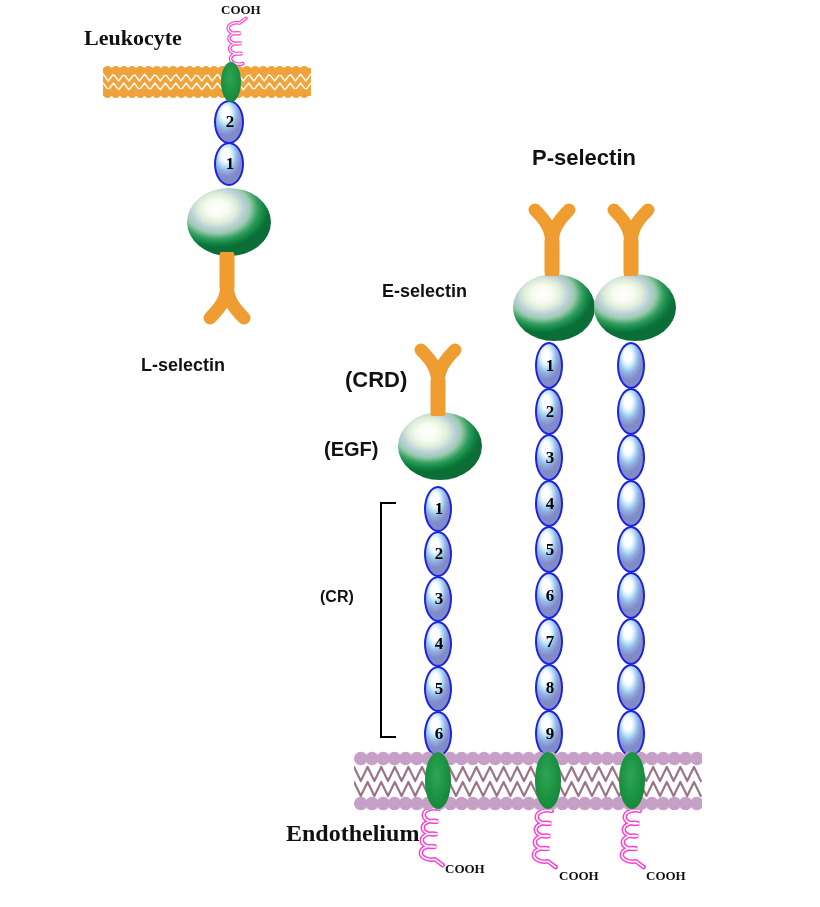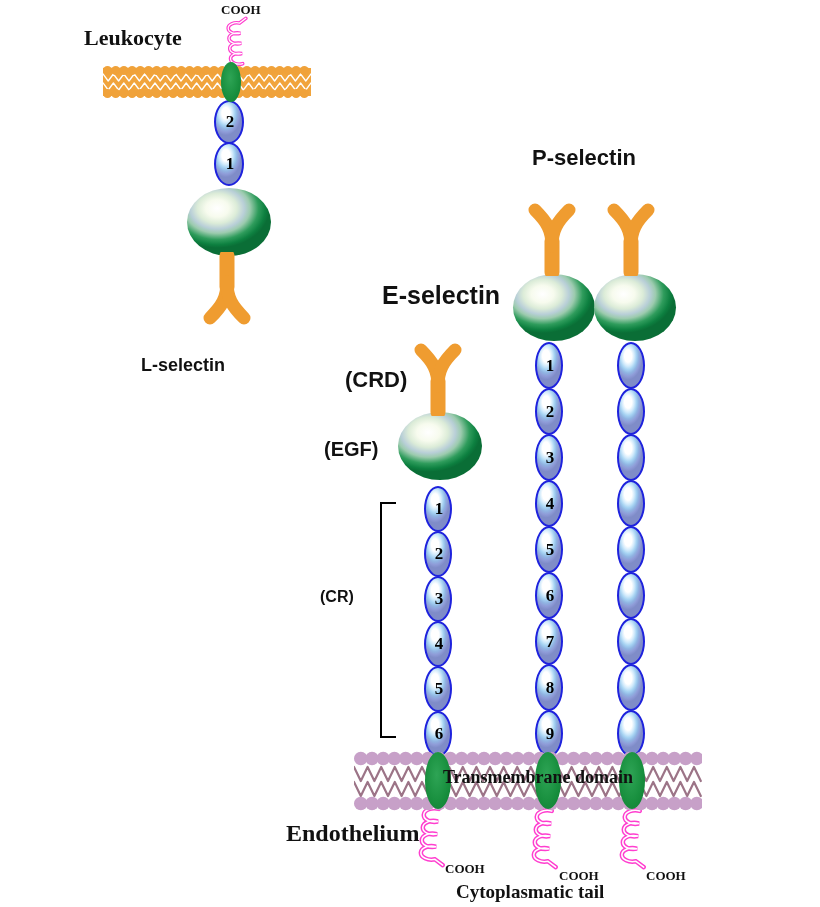--- a/index.html
+++ b/index.html
@@ -41,39 +41,37 @@
 <body>
 
 <div class="canvas">
 
   <div class="abs z5 label-serif" style="left:84px;top:26px;font-size:22px">Leukocyte</div>
 
   <div class="abs z5 label-serif" style="left:221px;top:3px;font-size:13px">COOH</div>
 
   <div class="abs z5 label-sans" style="left:141px;top:356px;font-size:18px">L-selectin</div>
 
-  <div class="abs z5 label-sans" style="left:382px;top:282px;font-size:25px">E-selectin</div>
+  <div class="abs z5 label-sans" style="left:382px;top:282px;font-size:18px">E-selectin</div>
 
   <div class="abs z5 label-sans" style="left:532px;top:146px;font-size:22px">P-selectin</div>
 
   <div class="abs z5 label-sans" style="left:345px;top:368px;font-size:22px">(CRD)</div>
 
   <div class="abs z5 label-sans" style="left:324px;top:438px;font-size:20px">(EGF)</div>
 
   <div class="abs z5 label-sans" style="left:320px;top:588px;font-size:16px">(CR)</div>
 
-  <div class="abs z5 label-serif" style="left:438px;top:768px;width:200px;text-align:center;font-size:18px">Transmembrane domain</div>
 
   <div class="abs z5 label-serif" style="left:286px;top:820px;font-size:24px">Endothelium</div>
 
   <div class="abs z5 label-serif" style="left:445px;top:862px;font-size:13px">COOH</div>
   <div class="abs z5 label-serif" style="left:559px;top:869px;font-size:13px">COOH</div>
   <div class="abs z5 label-serif" style="left:646px;top:869px;font-size:13px">COOH</div>
 
-  <div class="abs z5 label-serif" style="left:456px;top:882px;font-size:19px">Cytoplasmatic tail</div>
 
   <div class="abs z1 bracket" style="left:380px;top:502px;height:236px"></div>
 
   <svg class="abs z2" id="membrane-top" style="left:103px;top:64px" width="208" height="36">
       <rect x="0" y="4" width="208" height="28" fill="#F1A43C"></rect>
       <path d="M0 10 L5.2 17 L10.4 10 L15.6 17 L20.8 10 L26.0 17 L31.2 10 L36.4 17 L41.6 10 L46.8 17 L52.0 10 L57.2 17 L62.4 10 L67.6 17 L72.8 10 L78.0 17 L83.2 10 L88.4 17 L93.6 10 L98.8 17 L104.0 10 L109.2 17 L114.4 10 L119.6 17 L124.8 10 L130.0 17 L135.2 10 L140.4 17 L145.6 10 L150.8 17 L156.0 10 L161.2 17 L166.4 10 L171.6 17 L176.8 10 L182.0 17 L187.2 10 L192.4 17 L197.6 10 L202.8 17 L208.0 10" fill="none" stroke="#FFFFFF" stroke-width="1.3" stroke-linejoin="round" stroke-linecap="round"></path>
       <path d="M0 19 L5.2 26 L10.4 19 L15.6 26 L20.8 19 L26.0 26 L31.2 19 L36.4 26 L41.6 19 L46.8 26 L52.0 19 L57.2 26 L62.4 19 L67.6 26 L72.8 19 L78.0 26 L83.2 19 L88.4 26 L93.6 19 L98.8 26 L104.0 19 L109.2 26 L114.4 19 L119.6 26 L124.8 19 L130.0 26 L135.2 19 L140.4 26 L145.6 19 L150.8 26 L156.0 19 L161.2 26 L166.4 19 L171.6 26 L176.8 19 L182.0 26 L187.2 19 L192.4 26 L197.6 19 L202.8 26 L208.0 19" fill="none" stroke="#FFFFFF" stroke-width="1.3" stroke-linejoin="round" stroke-linecap="round"></path>
       <circle cx="4.5" cy="6.5" r="4.5" fill="#F0A23A"></circle>
       <circle cx="12.7" cy="6.5" r="4.5" fill="#F0A23A"></circle>
       <circle cx="20.9" cy="6.5" r="4.5" fill="#F0A23A"></circle>

